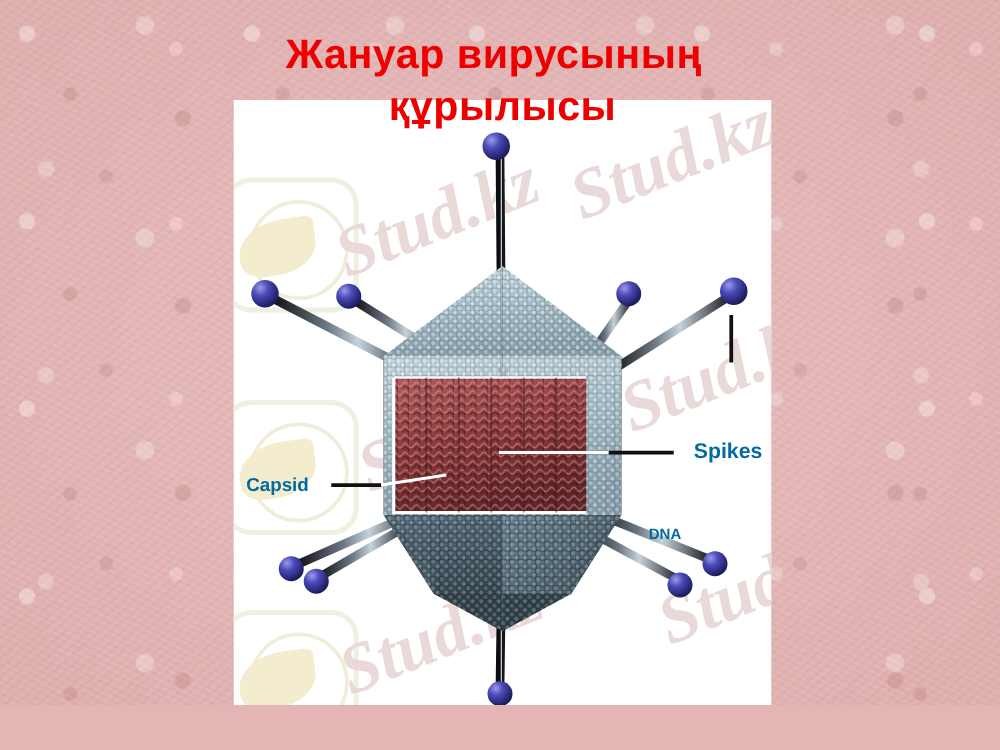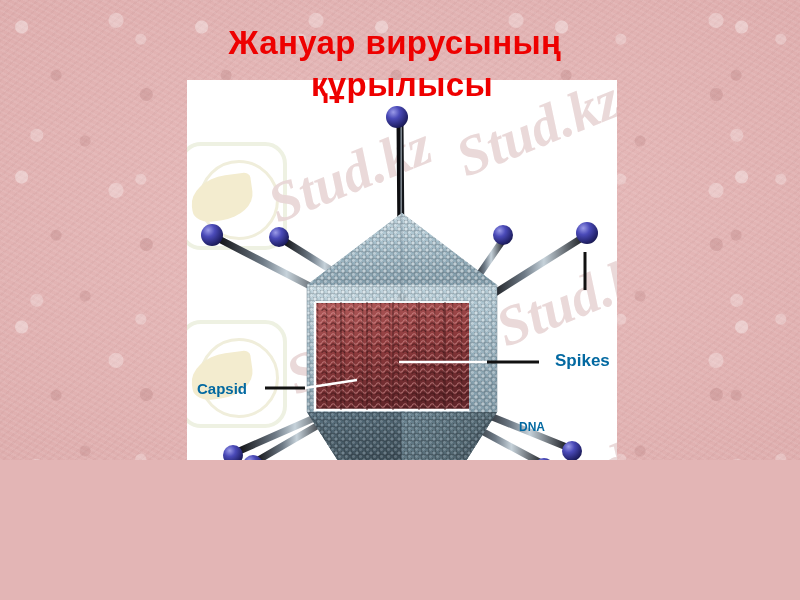--- a/index.html
+++ b/index.html
@@ -11,21 +11,21 @@
     height: 600px;
     overflow: hidden;
     font-family: "Liberation Sans", sans-serif;
     background: #e3b5b5;
   }
 
   
   #slide {
     position: relative;
     width: 800px;
-    height: 460px;
+    height: 564px;
     overflow: hidden;
     background-color: #e3b5b5;
   }
 
   
   #slide-bg {
     position: absolute;
     inset: 0;
     background-color: #e4b7b7;
     background-image:

